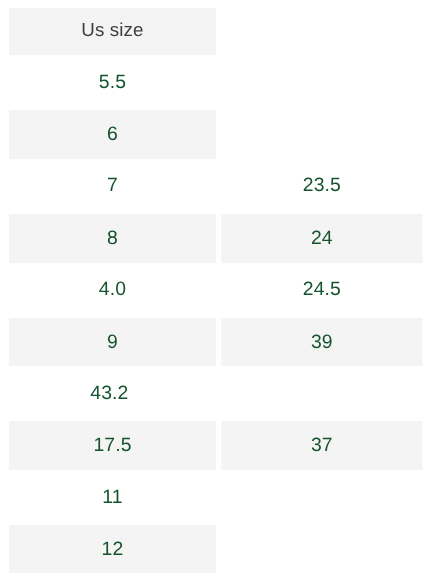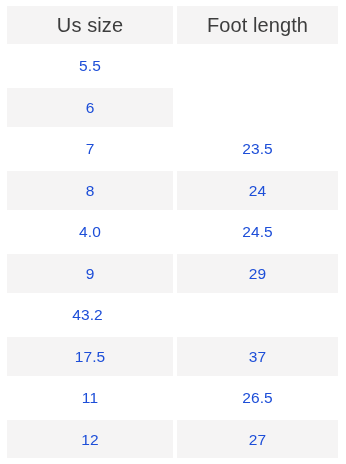--- a/index.html
+++ b/index.html
@@ -35,53 +35,50 @@
 
   .t-cell {
     flex: 0 0 auto;
     display: flex;
     align-items: center;
     justify-content: center;
     box-sizing: border-box;
     height: 100%;
     padding: 1.5px 0;
     background-clip: content-box;
-    color: #1d4ed8;
+    color: #14532d;
     font-size: 15.5px;
     line-height: 1;
     letter-spacing: 0.1px;
     white-space: nowrap;
   }
 
   .t-cell.col-us   { width: 166px; margin-right: 4px; }
   .t-cell.col-foot { width: 161px; }
 
   .t-row.shaded  .t-cell { background-color: #f5f4f4; }
   .t-row.plain   .t-cell { background-color: #ffffff; }
 
   .t-row.header .t-cell {
-    font-size: 20px;
+    font-size: 15px;
     color: #3d3d3d;
   }
 
   .cell-text {
     display: block;
   }
 </style>
 </head>
 <body>
 
 <div id="size-table">
 
   <div class="t-row header shaded">
     <div class="t-cell col-us">
       <span class="cell-text">Us size</span>
-    </div>
-    <div class="t-cell col-foot">
-      <span class="cell-text">Foot length</span>
     </div>
   </div>
 
   <div class="t-row plain">
     <div class="t-cell col-us">
       <span class="cell-text">5.5</span>
     </div>
   </div>
 
   <div class="t-row shaded">
@@ -115,21 +112,21 @@
     <div class="t-cell col-foot">
       <span class="cell-text">24.5</span>
     </div>
   </div>
 
   <div class="t-row shaded">
     <div class="t-cell col-us">
       <span class="cell-text">9</span>
     </div>
     <div class="t-cell col-foot">
-      <span class="cell-text">29</span>
+      <span class="cell-text">39</span>
     </div>
   </div>
 
   <div class="t-row plain">
     <div class="t-cell col-foot">
       <span class="cell-text">43.2</span>
     </div>
   </div>
 
   <div class="t-row shaded">
@@ -138,27 +135,21 @@
     </div>
     <div class="t-cell col-foot">
       <span class="cell-text">37</span>
     </div>
   </div>
 
   <div class="t-row plain">
     <div class="t-cell col-us">
       <span class="cell-text">11</span>
     </div>
-    <div class="t-cell col-foot">
-      <span class="cell-text">26.5</span>
-    </div>
   </div>
 
   <div class="t-row shaded">
     <div class="t-cell col-us">
       <span class="cell-text">12</span>
     </div>
-    <div class="t-cell col-foot">
-      <span class="cell-text">27</span>
-    </div>
   </div>
 
 </div>
 
 </body></html>

